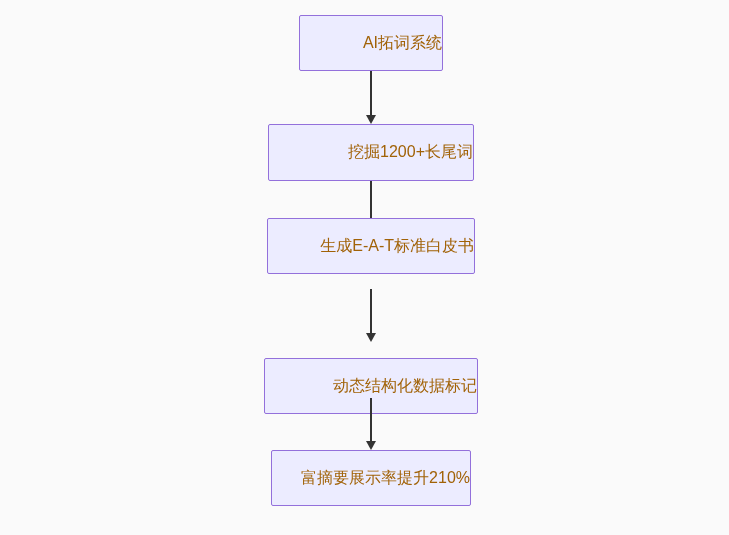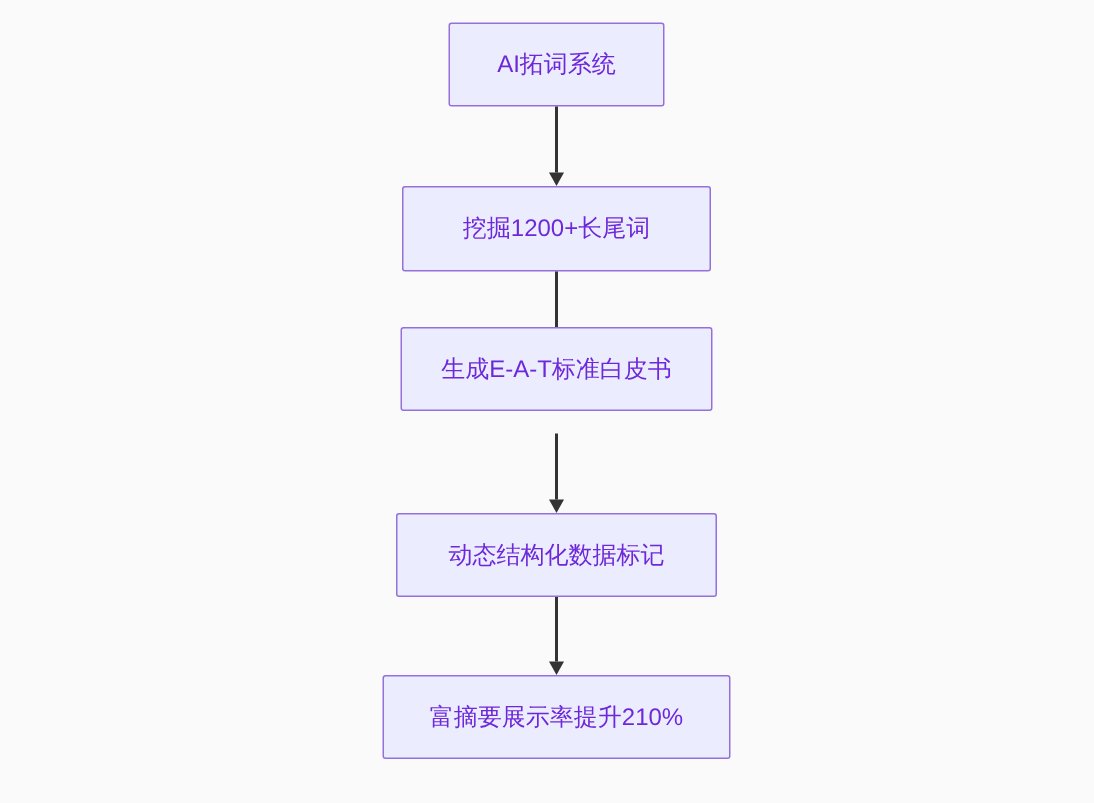--- a/index.html
+++ b/index.html
@@ -20,30 +20,30 @@
     position: absolute;
     left: 371px;
     transform: translateX(-50%);
     height: 56px;
     background: #ececff;
     border: 1px solid #9370db;
     border-radius: 2px;
     box-sizing: border-box;
     display: flex;
     align-items: center;
-    justify-content: center;
-    color: #6d28d9;
+    justify-content: flex-end;
+    color: #a16207;
     font-size: 16px;
     white-space: nowrap;
   }
   .n1 { top: 15px;  width: 144px; }
   .n2 { top: 124px; width: 206px; height: 57px; }
   .n3 { top: 218px; width: 208px; }
-  .n4 { top: 342px; width: 214px; }
-  .n5 { top: 450px; width: 232px; }
+  .n4 { top: 358px; width: 214px; }
+  .n5 { top: 450px; width: 200px; }
 
   .edge {
     position: absolute;
     left: 371px;
     transform: translateX(-50%);
     display: flex;
     flex-direction: column;
     align-items: center;
   }
   .edge .line {

